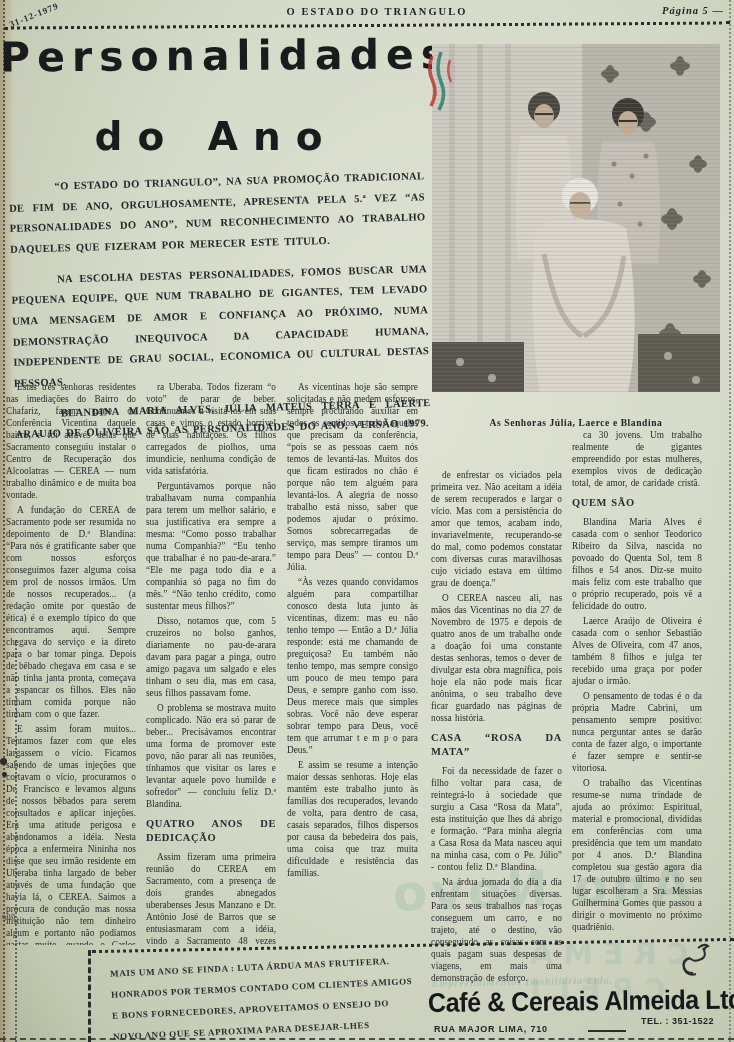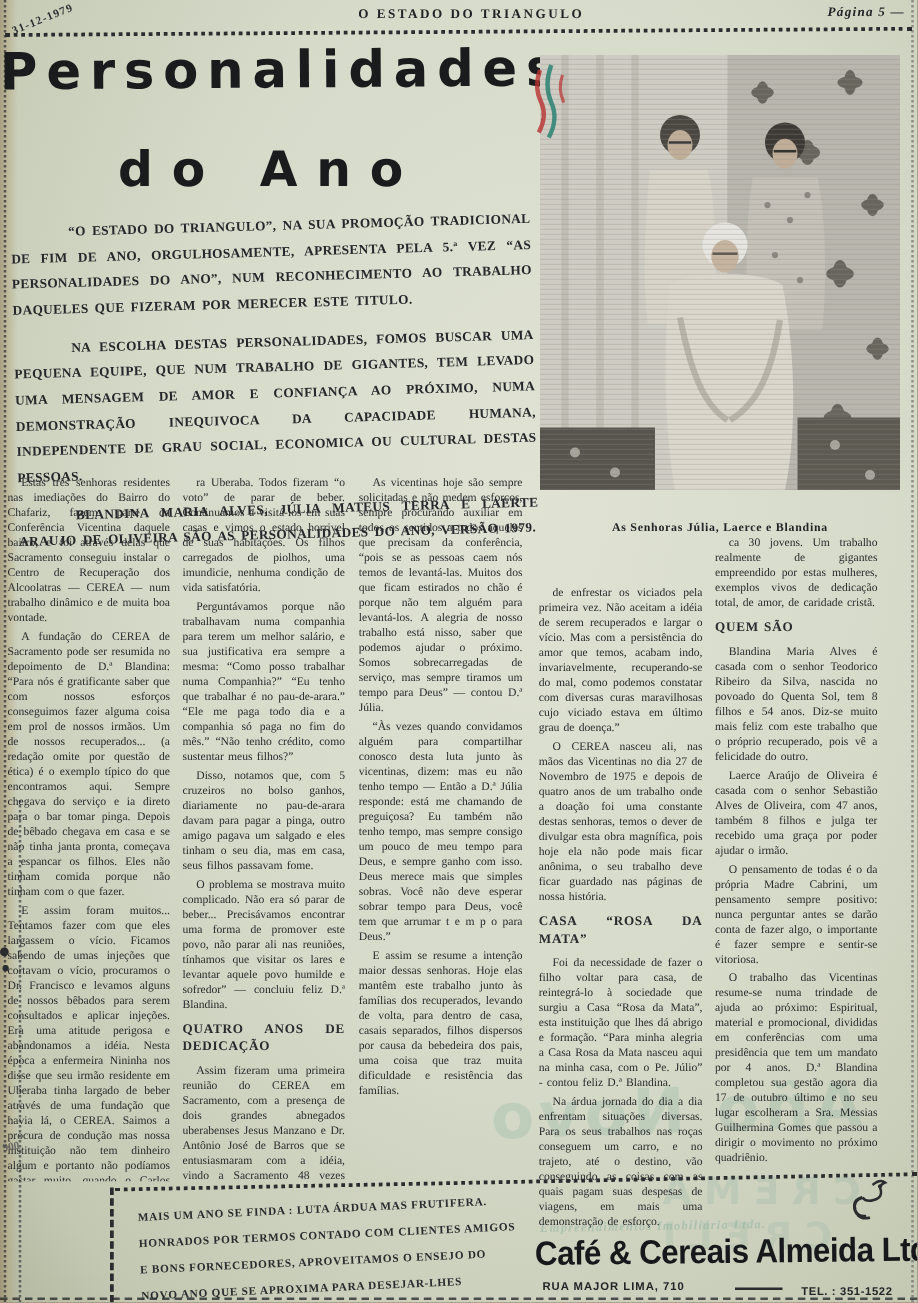--- a/index.html
+++ b/index.html
@@ -65,21 +65,21 @@
   
   .ad-lines{position:absolute;left:112px;top:956px;width:340px;transform:rotate(-2.6deg);
     font-weight:bold;font-size:9px;letter-spacing:.6px;line-height:21px;color:#2a2b2e;white-space:nowrap;}
   .ad-lines .peace{margin-top:2px;margin-left:110px;letter-spacing:1.2px;}
   .company{position:absolute;left:428px;top:988px;width:306px;white-space:nowrap;
     font-family:"Liberation Sans", sans-serif;font-weight:bold;font-size:27px;color:#17181b;
     transform:scaleX(.93) rotate(-.6deg);transform-origin:left center;letter-spacing:-.5px;}
   .address{position:absolute;left:434px;top:1024px;font-family:"Liberation Sans",sans-serif;
     font-weight:bold;font-size:9px;letter-spacing:.8px;}
   .phone{position:absolute;left:641px;top:1016px;font-family:"Liberation Sans",sans-serif;
-    font-weight:bold;font-size:9px;letter-spacing:.5px;margin-top:12px;}
+    font-weight:bold;font-size:9px;letter-spacing:.5px;}
   .tel-rule{position:absolute;left:588px;top:1030px;width:38px;height:2px;background:#2b2c2f;}
   .bird{position:absolute;left:668px;top:942px;}
 
   .margin-mark{position:absolute;left:2px;top:912px;font-size:9px;font-weight:bold;
     color:#4a4b4e;opacity:.75;transform:rotate(-10deg);}
   .blob{position:absolute;left:0;top:758px;width:7px;height:7px;border-radius:50%;background:#2b2c2f;}
   .blob2{position:absolute;left:2px;top:772px;width:5px;height:5px;border-radius:50%;background:#2b2c2f;}
 </style>
 </head>
 <body>

